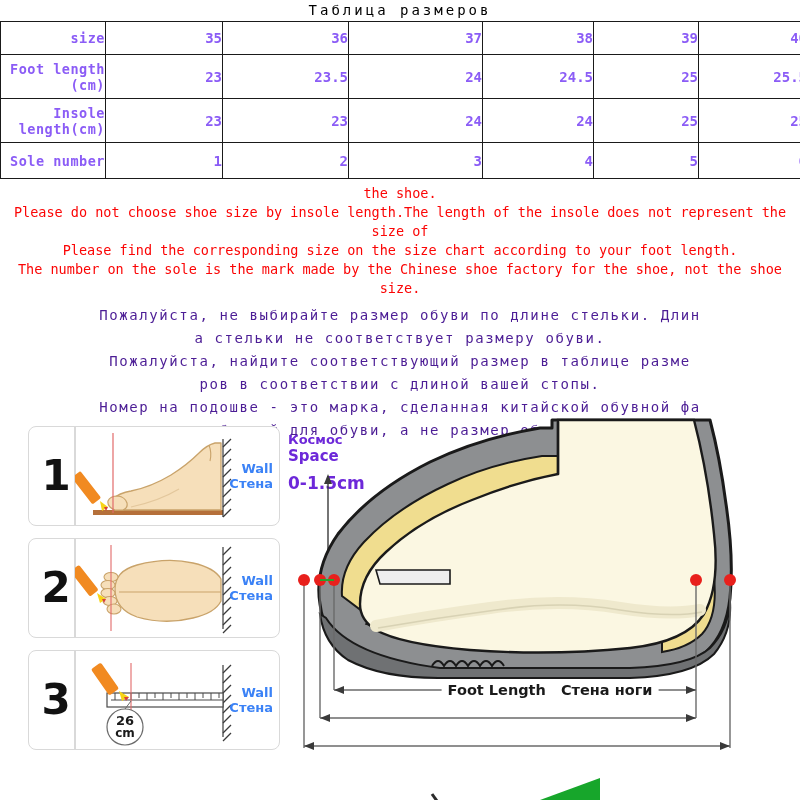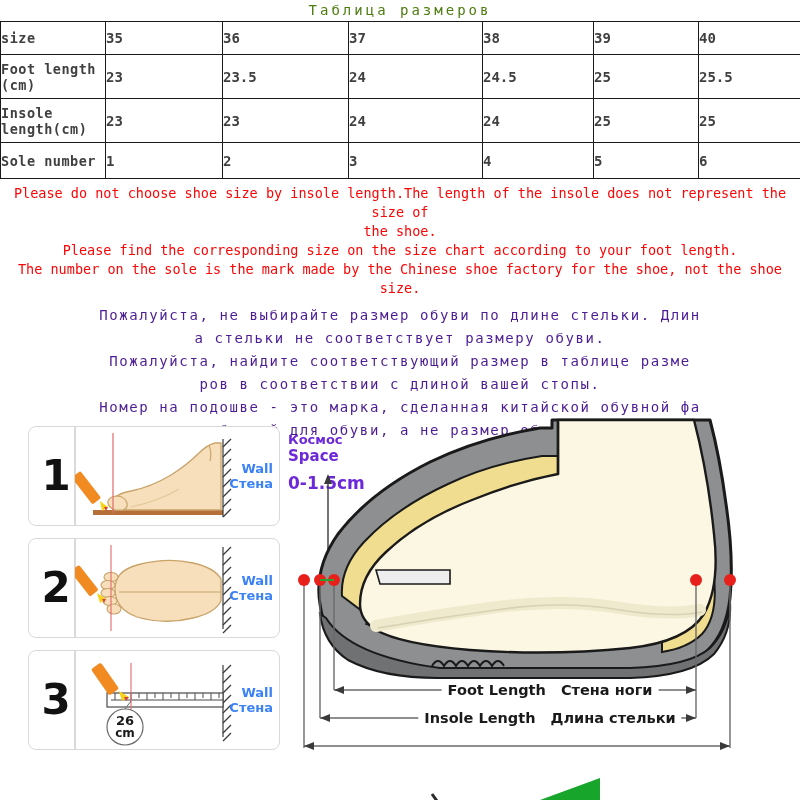--- a/index.html
+++ b/index.html
@@ -26,38 +26,38 @@
     font-size: 13px;
     line-height: 15px;
     letter-spacing: 0px;
     color: #000;
   }
   .header .title-ru {
     font-family: "DejaVu Sans Mono", monospace;
     font-size: 14px;
     line-height: 17px;
     letter-spacing: 3px;
-    color: #4d7c0f;
+    color: #000000;
   }
 
   
   .size-table {
     width: 800px;
     border-collapse: collapse;
     table-layout: fixed;
     margin-top: 2px;
   }
   .size-table td {
     border: 1px solid #1a1a1a;
-    text-align: left;
+    text-align: right;
     vertical-align: middle;
     font-family: "DejaVu Sans Mono", monospace;
     font-size: 14px;
     font-weight: bold;
-    color: #404040;
+    color: #8b5cf6;
     padding: 0;
   }
   .size-table td.rowhead {
     font-size: 13.5px;
     line-height: 16px;
     letter-spacing: 0.5px;
   }
   .size-table tr.r-size td { height: 32px; }
   .size-table tr.r-foot td { height: 43px; }
   .size-table tr.r-insole td { height: 43px; }
@@ -250,22 +250,22 @@
       <td>2</td>
       <td>3</td>
       <td>4</td>
       <td>5</td>
       <td>6</td>
     </tr>
   </tbody>
 </table>
 
 <div class="notes-en">
+  <span class="line">the shoe.</span>
   <span class="line">Please do not choose shoe size by insole length.The length of the insole does not represent the size of</span>
-  <span class="line">the shoe.</span>
   <span class="line">Please find the corresponding size on the size chart according to your foot length.</span>
   <span class="line">The number on the sole is the mark made by the Chinese shoe factory for the shoe, not the shoe size.</span>
 </div>
 
 <div class="notes-ru">
   <span class="line">Пожалуйста, не выбирайте размер обуви по длине стельки. Длин</span>
   <span class="line">а стельки не соответствует размеру обуви.</span>
   <span class="line">Пожалуйста, найдите соответствующий размер в таблице разме</span>
   <span class="line">ров в соответствии с длиной вашей стопы.</span>
   <span class="line">Номер на подошве - это марка, сделанная китайской обувной фа</span>
@@ -492,26 +492,20 @@
     <polygon points="440,328 430,324 430,332" fill="#3a3a3a"></polygon>
   </svg>
 
   <div class="measure-labels">
     <div class="measure-row">
       <div class="txt">
         <span>Foot Length</span>
         <span class="ru">Стена ноги</span>
       </div>
     </div>
-    <div class="measure-row">
-      <div class="txt">
-        <span>Insole Length</span>
-        <span class="ru">Длина стельки</span>
-      </div>
-    </div>
   </div>
 </div>
 
 <div class="bottomgreen">
   <svg width="800" height="30" viewBox="0 0 800 30">
     <polygon points="540,30 600,8 600,30" fill="#17a62b"></polygon>
     <path d="M432 24 l10 14" stroke="#2b2b2b" stroke-width="3" fill="none"></path>
   </svg>
 </div>
 

